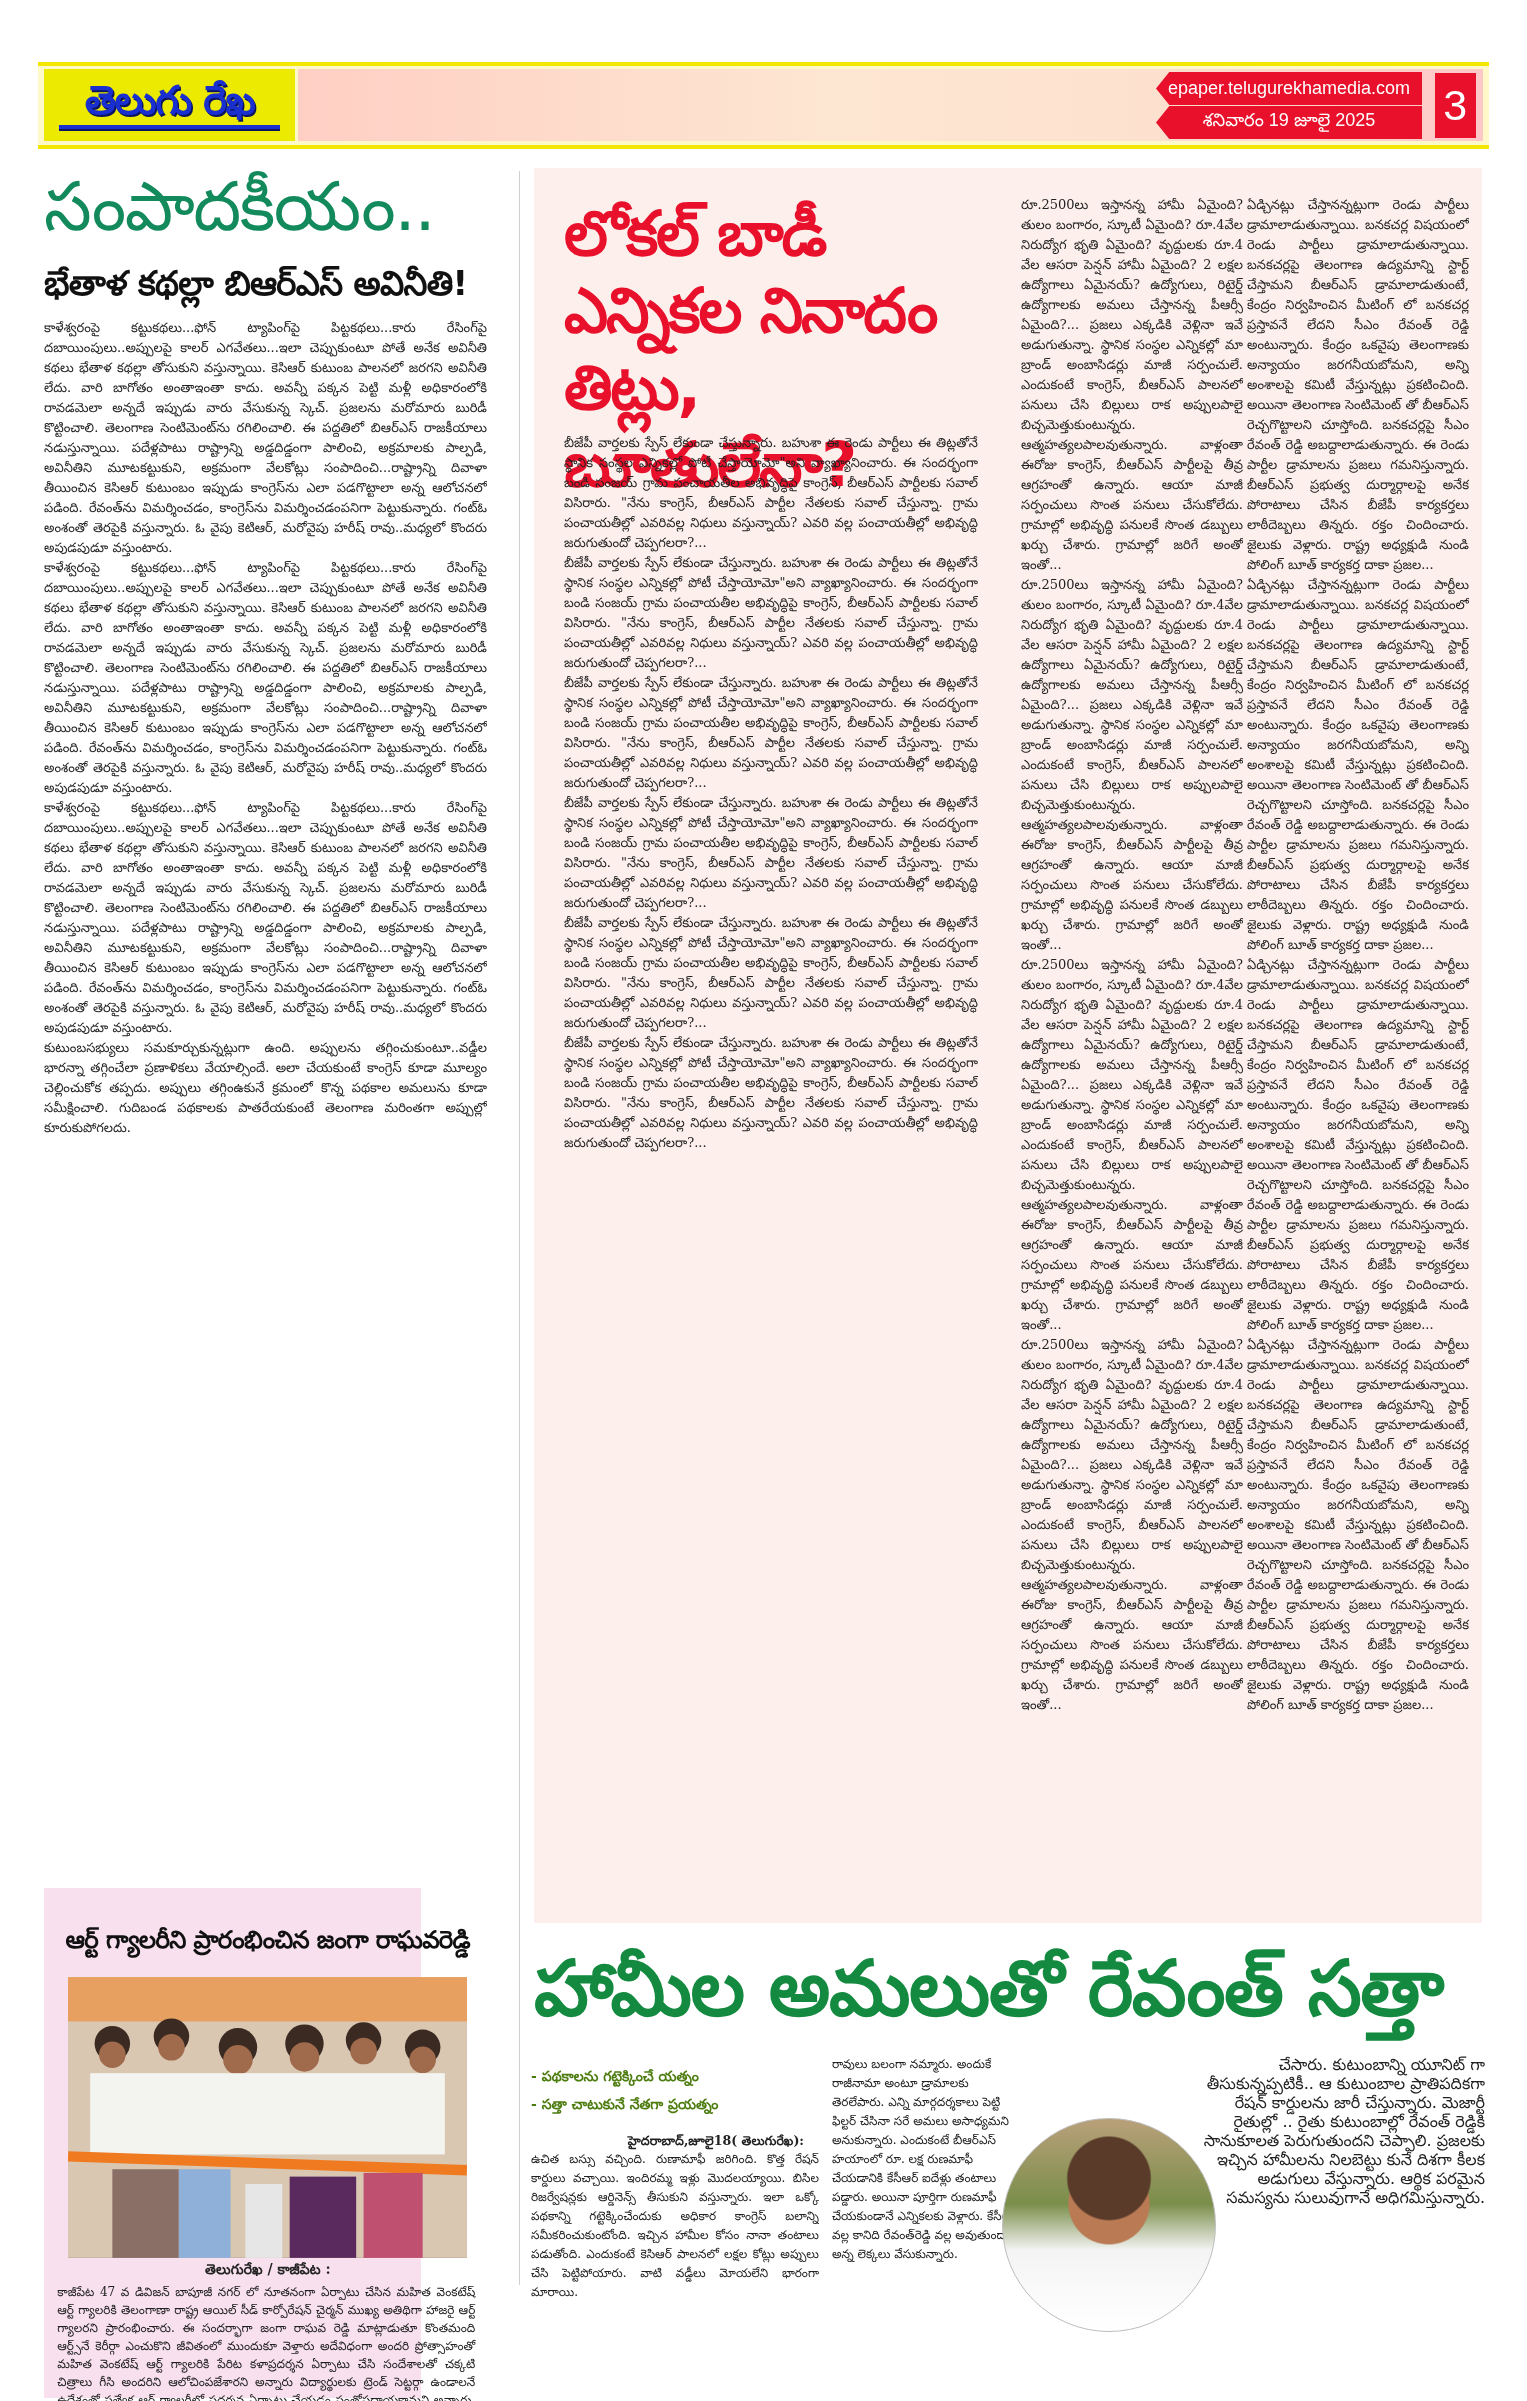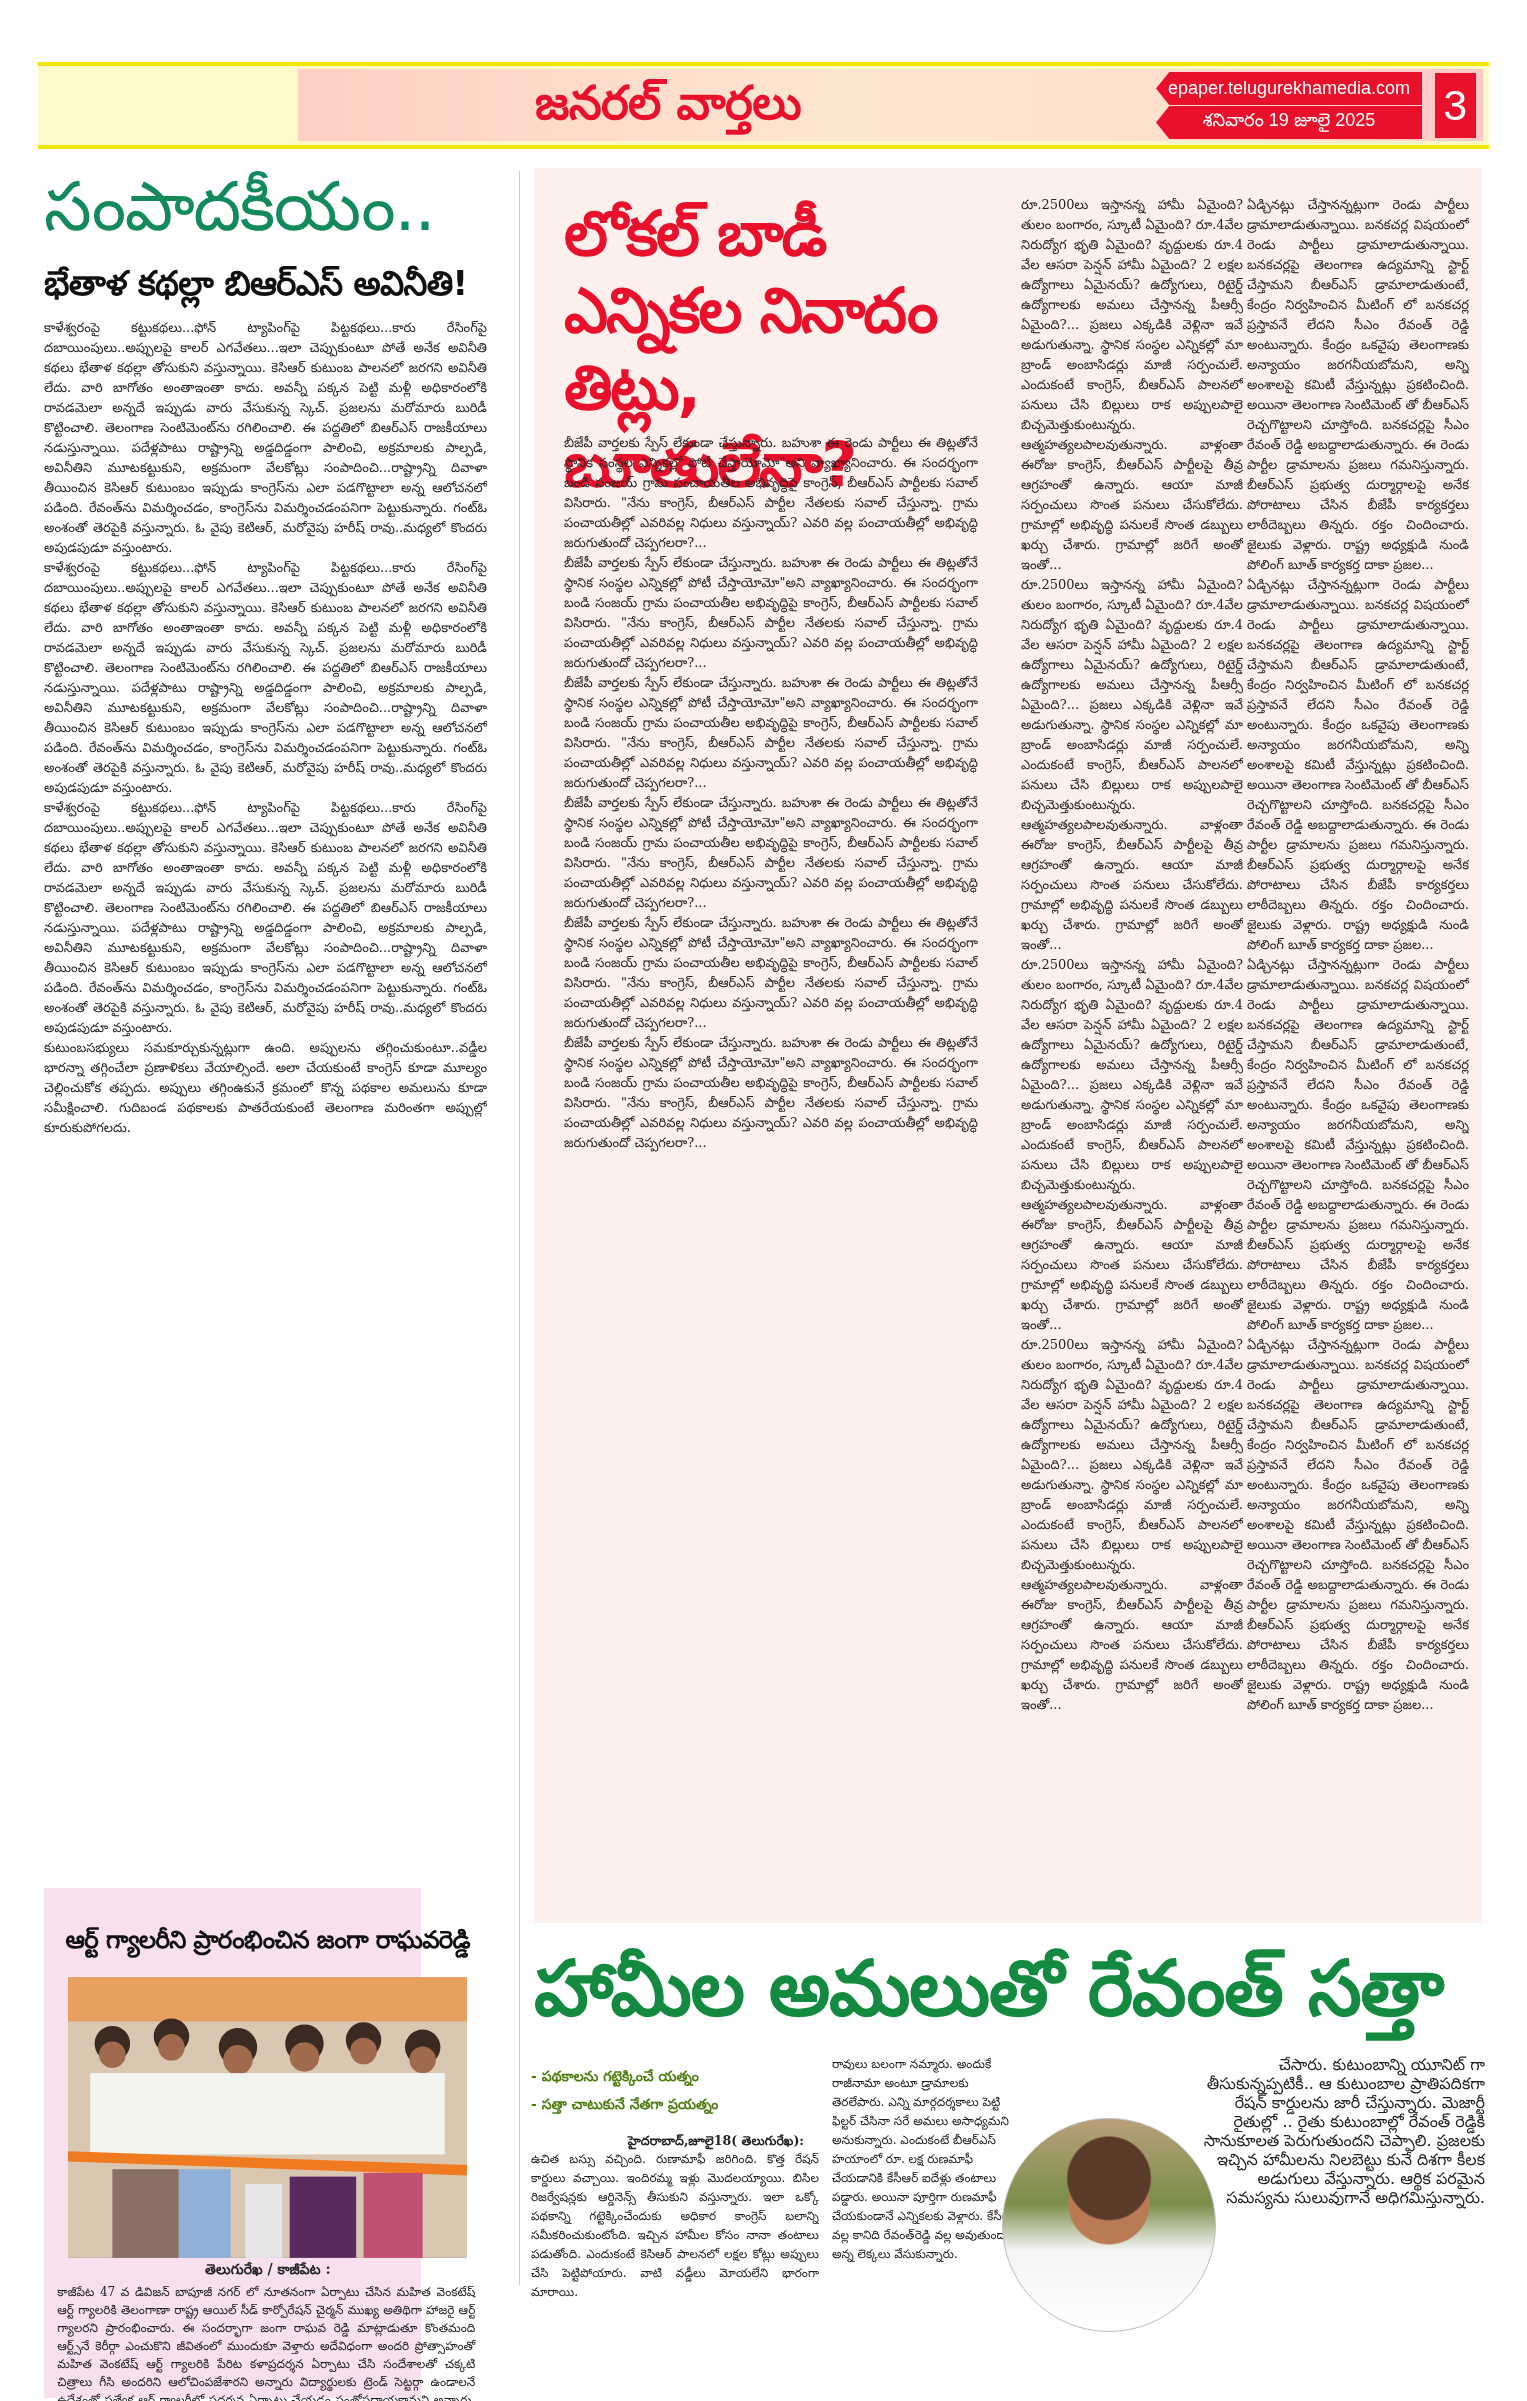--- a/index.html
+++ b/index.html
@@ -58,22 +58,25 @@
   .rev-col1 { position: absolute; left: 531px; top: 2121px; width: 288px; height: 266px; overflow: hidden; font-size: 12px; line-height: 19px; }
   .rev-col2 { position: absolute; left: 832px; top: 2055px; width: 192px; height: 340px; overflow: hidden; font-size: 12px; line-height: 19px; text-align: left; }
   .rev-col3 { position: absolute; left: 1197px; top: 2055px; width: 288px; height: 340px; overflow: hidden; font-size: 16px; line-height: 19px; text-align: right; }
   .rev-photo { position: absolute; left: 1002px; top: 2118px; width: 214px; height: 214px; border-radius: 50%; border: 1.5px solid #bdbdbd; overflow: hidden;
     background: radial-gradient(circle at 50% 28%, #5a3b2a 0 22%, transparent 23%), radial-gradient(circle at 50% 40%, #b97a54 0 24%, transparent 25%), linear-gradient(180deg, #b9a07a 0%, #7a8e4a 40%, #f4f4f4 62%, #ffffff 100%); }
 </style>
 </head>
 <body>
 
 <div class="masthead">
+  <div class="logo">
+    <span class="logo-text">తెలుగు రేఖ</span>
+    <div class="logo-underline"></div>
+  </div>
   <div class="band">
-    <div class="section-title">జనరల్ వార్తలు</div>
     <div class="tag url">epaper.telugurekhamedia.com</div>
     <div class="tag date">శనివారం 19 జూలై 2025</div>
     <div class="page-num">3</div>
   </div>
 </div>
 
 <div class="col-rule"></div>
 
 <div class="editorial-kicker">సంపాదకీయం..</div>
 <h1 class="editorial-head">భేతాళ కథల్లా బిఆర్ఎస్ అవినీతి!</h1>

